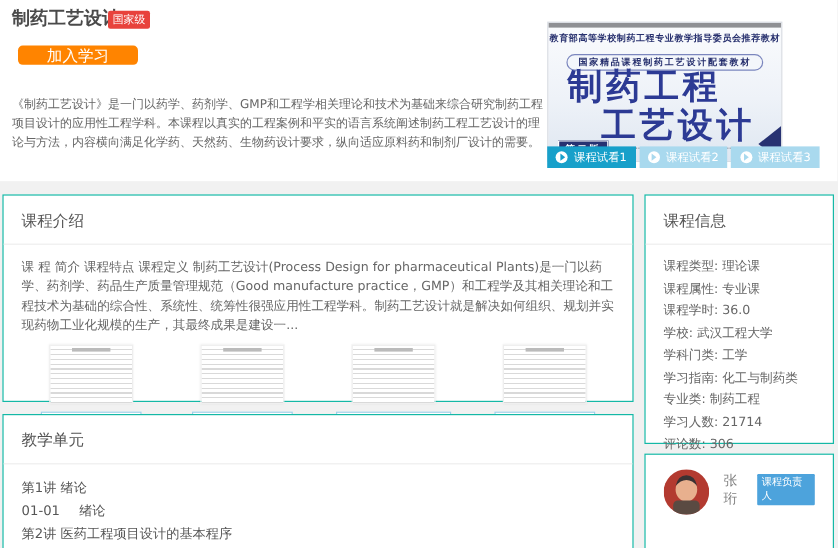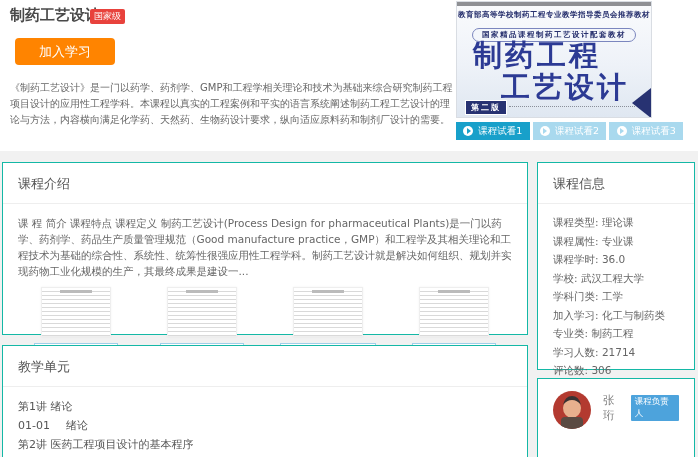--- a/index.html
+++ b/index.html
@@ -4,25 +4,25 @@
 <style>
   * { margin:0; padding:0; box-sizing:border-box; }
   html,body { width:698px; height:457px; }
   body { font-family:"DejaVu Sans","Liberation Sans",sans-serif; background:#f1f1f1; overflow:hidden; }
   .page { position:relative; width:698px; height:457px; background:#f1f1f1; }
 
   
   .header { position:absolute; left:0; top:0; width:698px; height:151px; background:#fff; }
   .course-title { position:absolute; left:10px; top:6px; font-size:15px; font-weight:bold; color:#4a4a4a; }
   .level-badge { position:absolute; left:90px; top:9px; background:#e8423c; color:#fff; font-size:9px; padding:1px 4px; border-radius:2px; }
-  .join-btn { position:absolute; left:15px; top:38px; width:100px; height:27px; background:#ff8400; border:none; border-radius:4px; color:#fff; font-size:13px; cursor:pointer; font-family:inherit; }
+  .join-btn { position:absolute; left:15px; top:38px; width:100px; height:16px; background:#ff8400; border:none; border-radius:4px; color:#fff; font-size:13px; cursor:pointer; font-family:inherit; }
   .course-desc { position:absolute; left:10px; top:80px; width:444px; font-size:10px; color:#666; line-height:16px; }
 
   
-  .cover { position:absolute; left:456px; top:1px; width:196px; height:117px; background:linear-gradient(180deg,#fafbfd 0%,#eef2f8 55%,#dfe7f1 100%); border:1px solid #d9dde3; overflow:hidden; }
+  .cover { position:absolute; left:456px; top:18px; width:196px; height:117px; background:linear-gradient(180deg,#fafbfd 0%,#eef2f8 55%,#dfe7f1 100%); border:1px solid #d9dde3; overflow:hidden; }
   .cover-topstrip { position:absolute; left:0; top:0; width:100%; height:4px; background:#8f9094; }
   .cover-line1 { position:absolute; left:0; top:8px; width:100%; text-align:center; font-size:7.5px; font-weight:bold; color:#27306e; letter-spacing:0.5px; }
   .cover-line2-wrap { position:absolute; left:0; top:20px; width:100%; text-align:center; }
   .cover-line2 { display:inline-block; font-size:7.5px; font-weight:bold; color:#27306e; letter-spacing:1.5px; border:1px solid #7b86be; border-radius:8px; padding:1px 9px; background:#f3f6fb;text-align:center; }
   .cover-title1 { position:absolute; left:16px; top:34px; font-size:29px; font-weight:bold; color:#2c3a94; letter-spacing:3px; }
   .cover-title2 { position:absolute; right:22px; top:66px; font-size:29px; font-weight:bold; color:#2c3a94; letter-spacing:3px; }
   .cover-dotline { position:absolute; left:52px; right:16px; top:104px; border-top:1px dotted #8a8f99; }
   .edition-badge { position:absolute; left:8px; top:98px; background:#273272; color:#fff; font-size:8px; font-weight:bold; letter-spacing:2px; padding:2px 6px; box-shadow:inset 0 0 0 1px #fff, inset 0 0 0 2px #273272; }
   .cover-arrow { position:absolute; right:0; top:86px; width:0; height:0; border-top:15px solid transparent; border-bottom:15px solid transparent; border-right:19px solid #273272; }
 
@@ -150,21 +150,21 @@
   </div>
 
   <div class="card info-card">
     <div class="card-head">课程信息</div>
     <div class="info-list">
       <div class="info-row"><span>课程类型: </span><span>理论课</span></div>
       <div class="info-row"><span>课程属性: </span><span>专业课</span></div>
       <div class="info-row"><span>课程学时: </span><span>36.0</span></div>
       <div class="info-row"><span>学校: </span><span>武汉工程大学</span></div>
       <div class="info-row"><span>学科门类: </span><span>工学</span></div>
-      <div class="info-row"><span>加入学习: </span><span>化工与制药类</span></div>
+      <div class="info-row"><span>学习指南: </span><span>化工与制药类</span></div>
       <div class="info-row"><span>专业类: </span><span>制药工程</span></div>
       <div class="info-row"><span>学习人数: </span><span>21714</span></div>
       <div class="info-row"><span>评论数: </span><span>306</span></div>
     </div>
   </div>
 
   <div class="card team-card">
     <div class="member-row">
       <span class="avatar">
         <svg width="38" height="38" viewBox="0 0 38 38">

